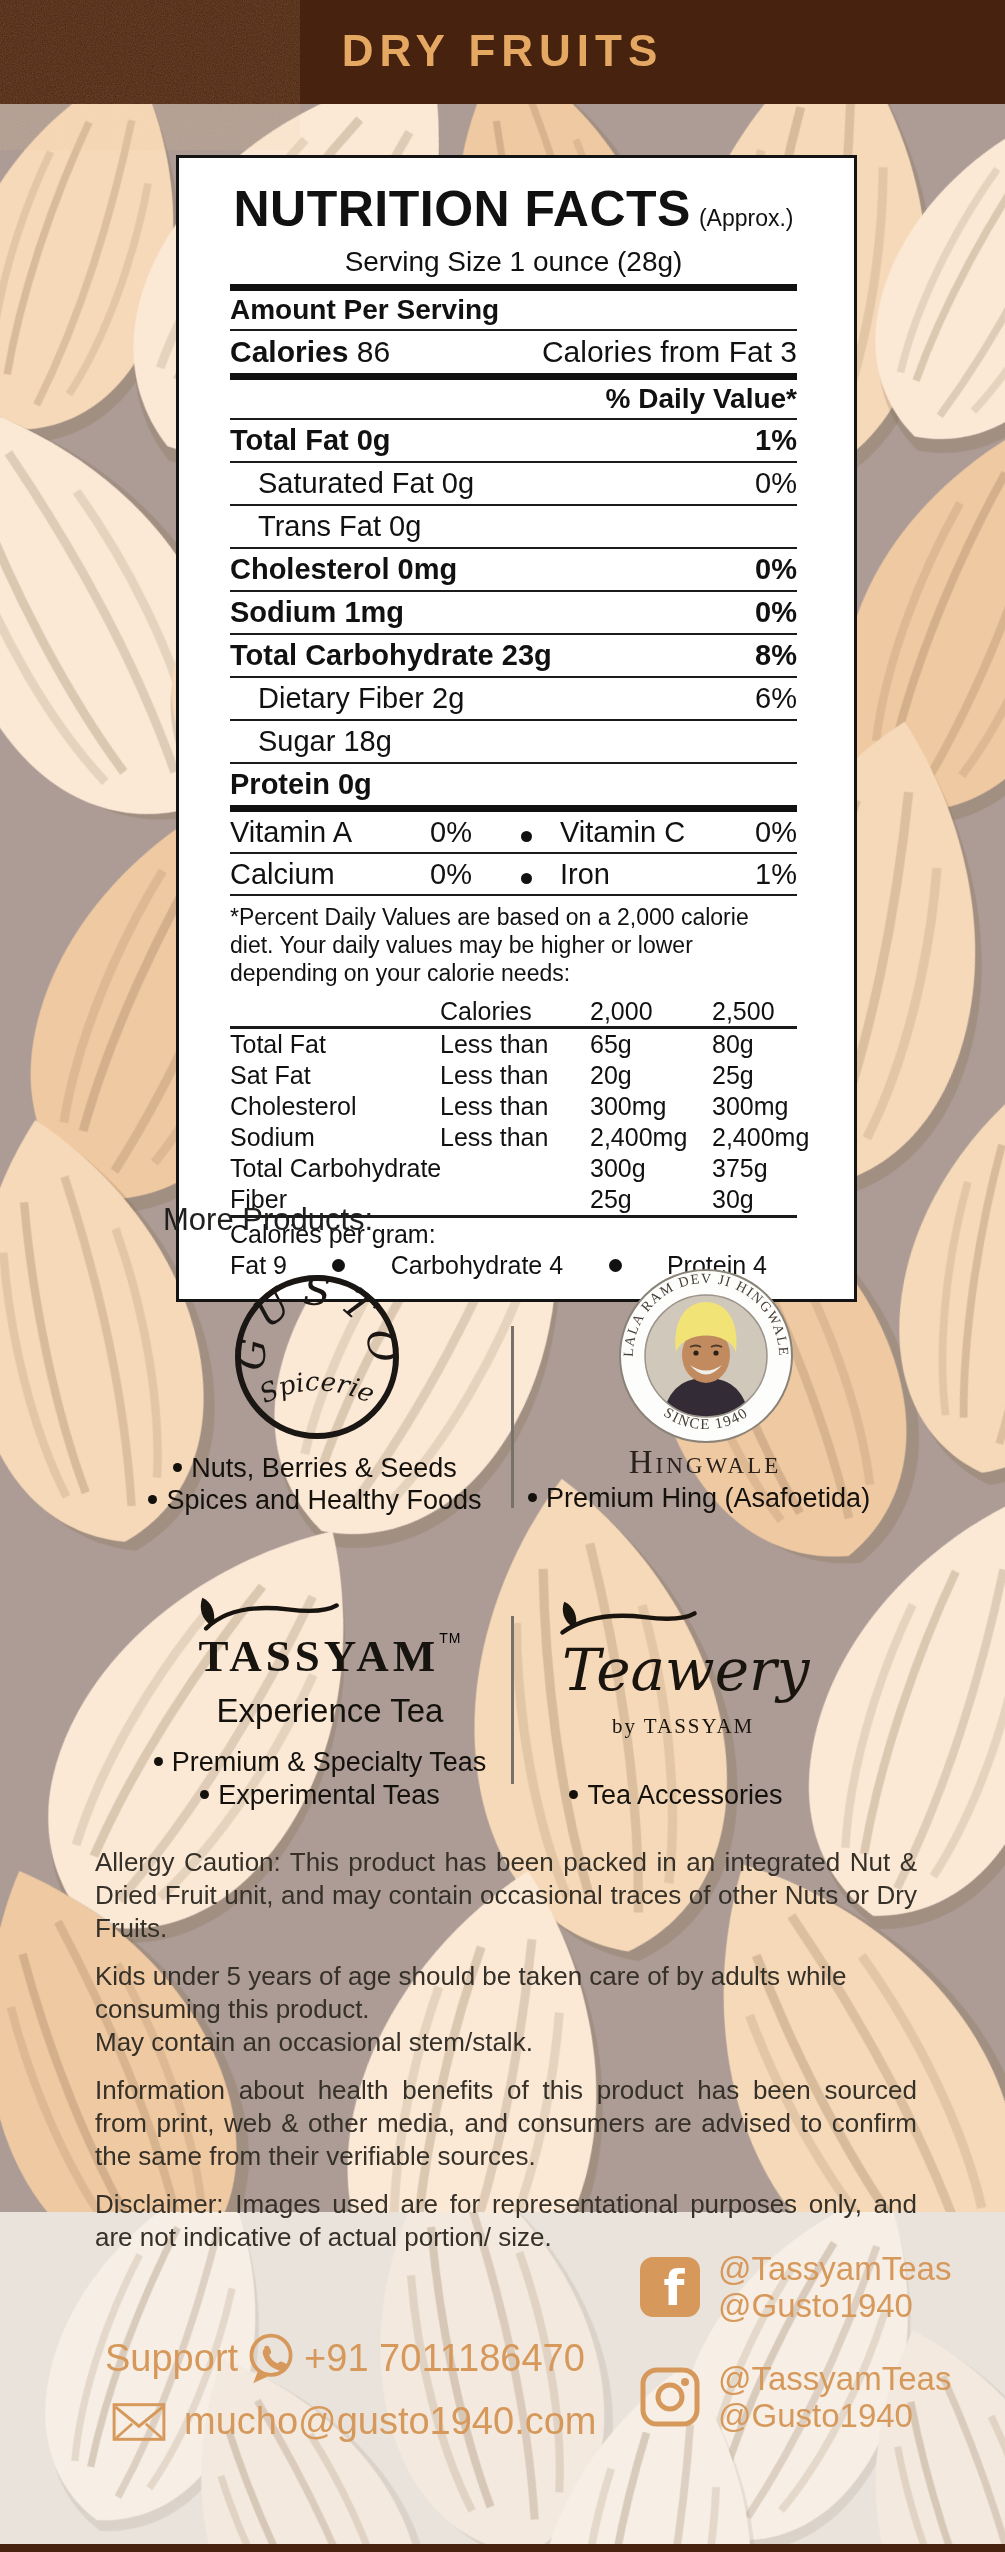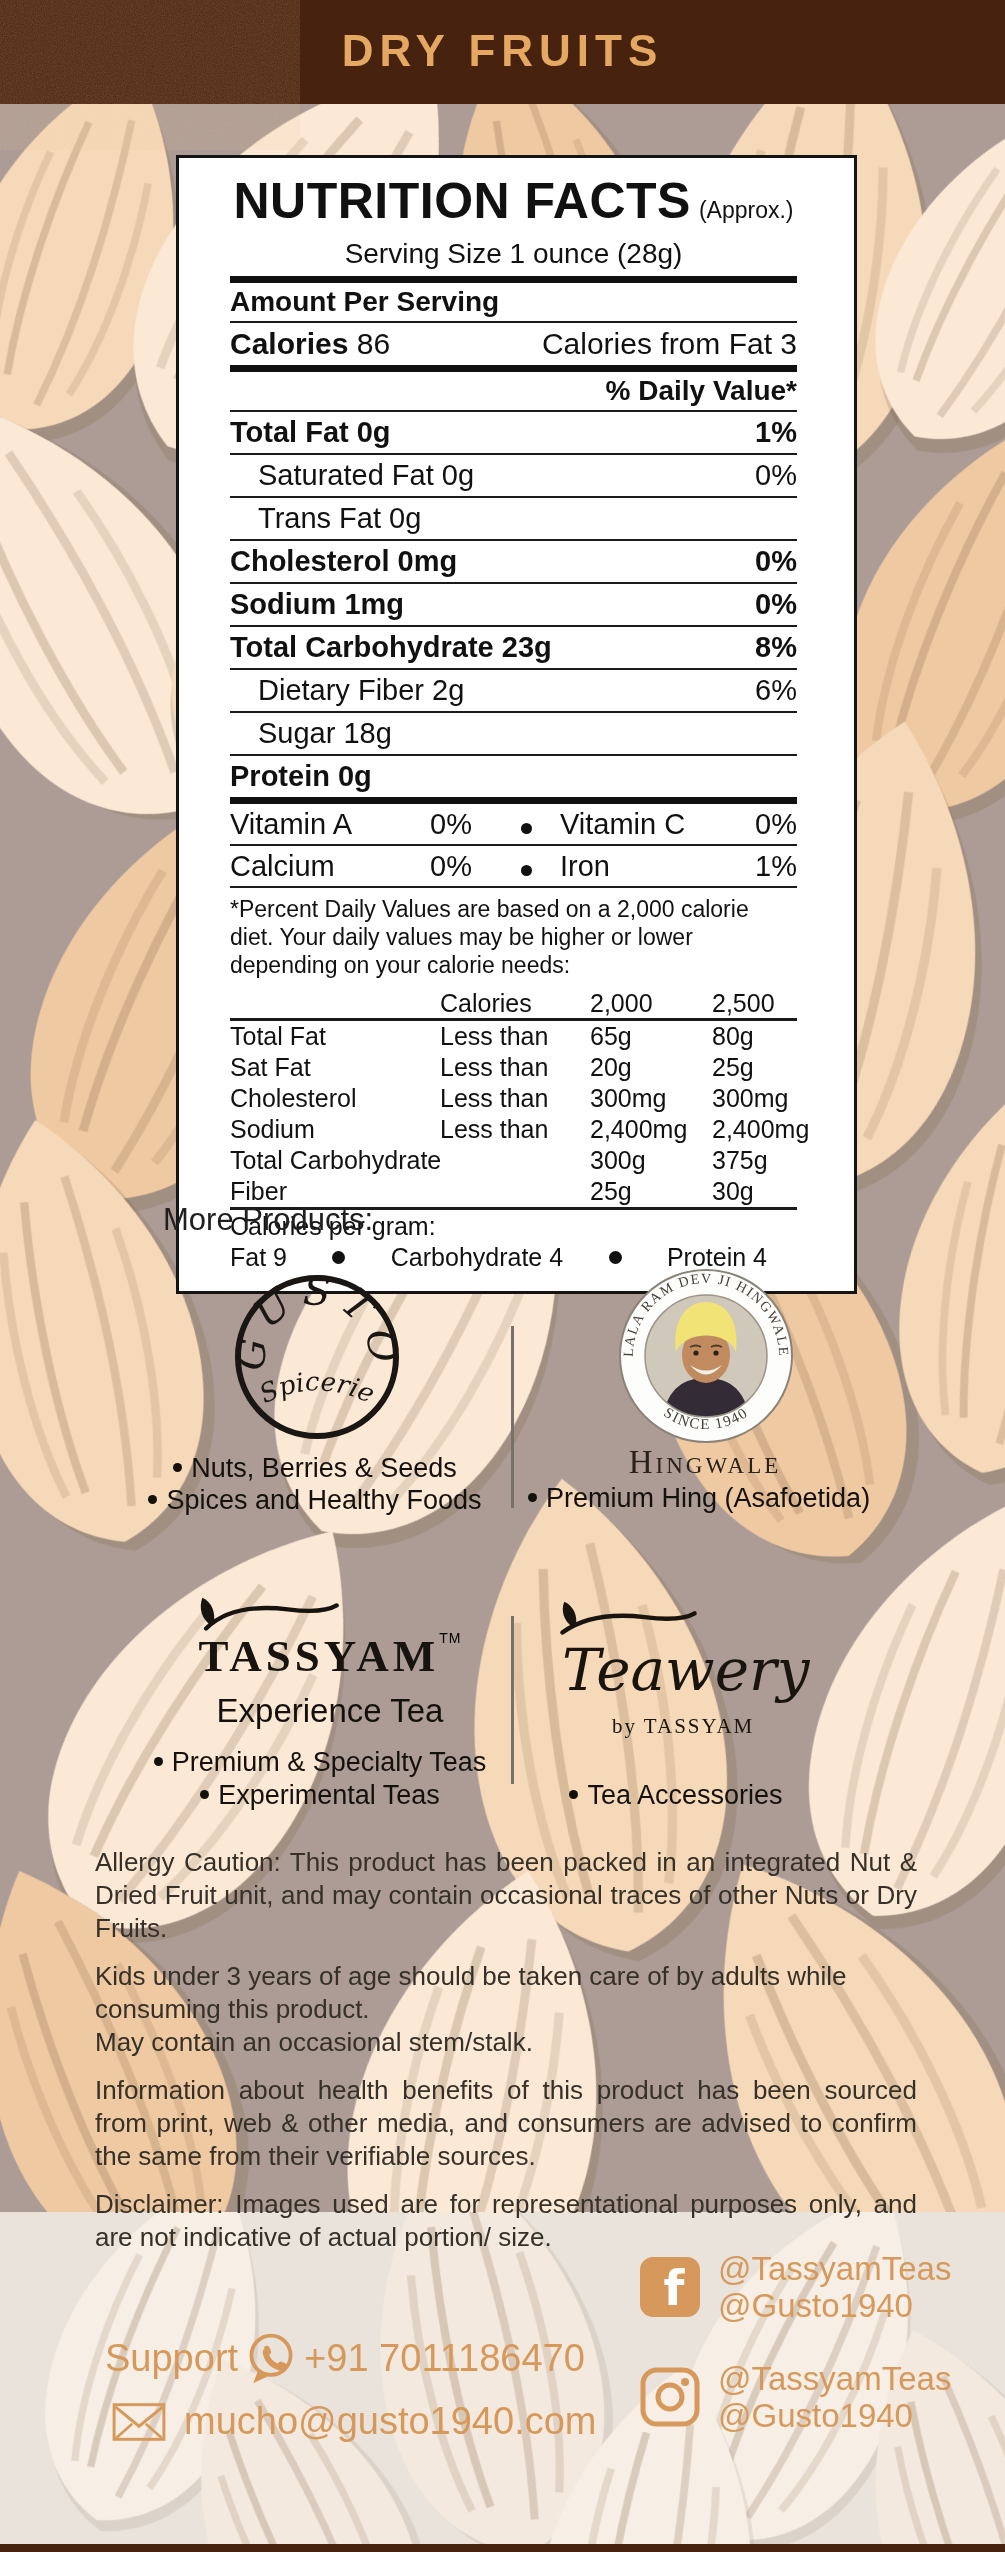--- a/index.html
+++ b/index.html
@@ -15,21 +15,21 @@
 
   
   .banner{position:absolute;left:0;top:0;width:1005px;height:104px;background:#47220E;z-index:3;}
   .banner svg.noise{position:absolute;inset:0;opacity:.55;}
   .banner-title{position:absolute;width:100%;top:50%;transform:translateY(-52%);text-align:center;
     color:#E5A863;font-size:44px;font-weight:bold;letter-spacing:6px;}
   .bottom-bar{position:absolute;left:0;top:2544px;width:1005px;height:8px;background:#47220E;z-index:3;}
 
   
   .panel{position:absolute;left:176px;top:155px;width:681px;box-sizing:border-box;z-index:2;
-    background:#FFFFFF;border:3px solid #141414;padding:16px 57px 18px 51px;color:#111;}
+    background:#FFFFFF;border:3px solid #141414;padding:24px 57px 18px 51px;color:#111;}
   .nf-title{text-align:center;font-size:50px;font-weight:bold;letter-spacing:.5px;line-height:54px;white-space:nowrap;}
   .nf-approx{font-size:23px;font-weight:normal;letter-spacing:0;margin-left:8px;}
   .nf-serving{text-align:center;font-size:28px;line-height:33px;}
   .bar-thick{height:7px;background:#111;}
   .rule{height:0;border-bottom:2px solid #1b1b1b;}
   .rule-med{height:0;border-bottom:3px solid #1b1b1b;}
   .mt6{margin-top:6px;}
   .nf-amount{font-size:28px;font-weight:bold;line-height:38px;}
   .nf-calrow{display:flex;justify-content:space-between;font-size:30px;line-height:42px;}
   .nf-dvh{text-align:right;font-size:28px;font-weight:bold;line-height:38px;}
@@ -399,21 +399,21 @@
     <path d="M6 36 C28 20 58 16 92 20 C116 23 134 22 144 16" stroke="#1A140E" stroke-width="4.5" fill="none" stroke-linecap="round"></path>
   </svg>
   <div class="abs teawery-text" style="left:562px;top:1636px">Teawery</div>
   <div class="abs teawery-by" style="left:612px;top:1714px">by TASSYAM</div>
   <div class="abs bullets" style="left:521px;top:1779px;width:310px">
     <div><span class="dot-b"></span><span>Tea Accessories</span></div>
   </div>
 
   <div class="abs legal">
     <p class="just">Allergy Caution: This product has been packed in an integrated Nut &amp; Dried Fruit unit, and may contain occasional traces of other Nuts or Dry Fruits.</p>
-    <p><span>Kids under 3 years of age should be taken care of by adults while consuming this product.</span><br><span>May contain an occasional stem/stalk.</span></p>
+    <p><span>Kids under 5 years of age should be taken care of by adults while consuming this product.</span><br><span>May contain an occasional stem/stalk.</span></p>
     <p class="just">Information about health benefits of this product has been sourced from print, web &amp; other media, and consumers are advised to confirm the same from their verifiable sources.</p>
     <p class="just">Disclaimer: Images used are for representational purposes only, and are not indicative of actual portion/ size.</p>
   </div>
 
   <div class="abs f-support orange">
     <span>Support</span>
     <svg width="56" height="60" viewBox="0 0 60 62">
       <circle cx="30" cy="28" r="21" fill="none" stroke="#D6995B" stroke-width="4"></circle>
       <path d="M16 45 L11 58 L26 51 Z" fill="#D6995B"></path>
       <path d="M22.5 19.5 c2.5-2.5 5-2 6 0.5 l1.5 3.5 c0.8 1.8-0.7 3.2-2 4.2 c1.8 4.2 5 7.4 9.2 9.2 c1-1.3 2.4-2.8 4.2-2 l3.5 1.5 c2.5 1 3 3.5 0.5 6 c-1.7 1.7-4.2 2.6-6.8 1.9 c-8.9-2.4-14.8-8.3-17.2-17.2 c-0.7-2.6 0.2-5.1 1.9-6.8 z" fill="#D6995B"></path>

